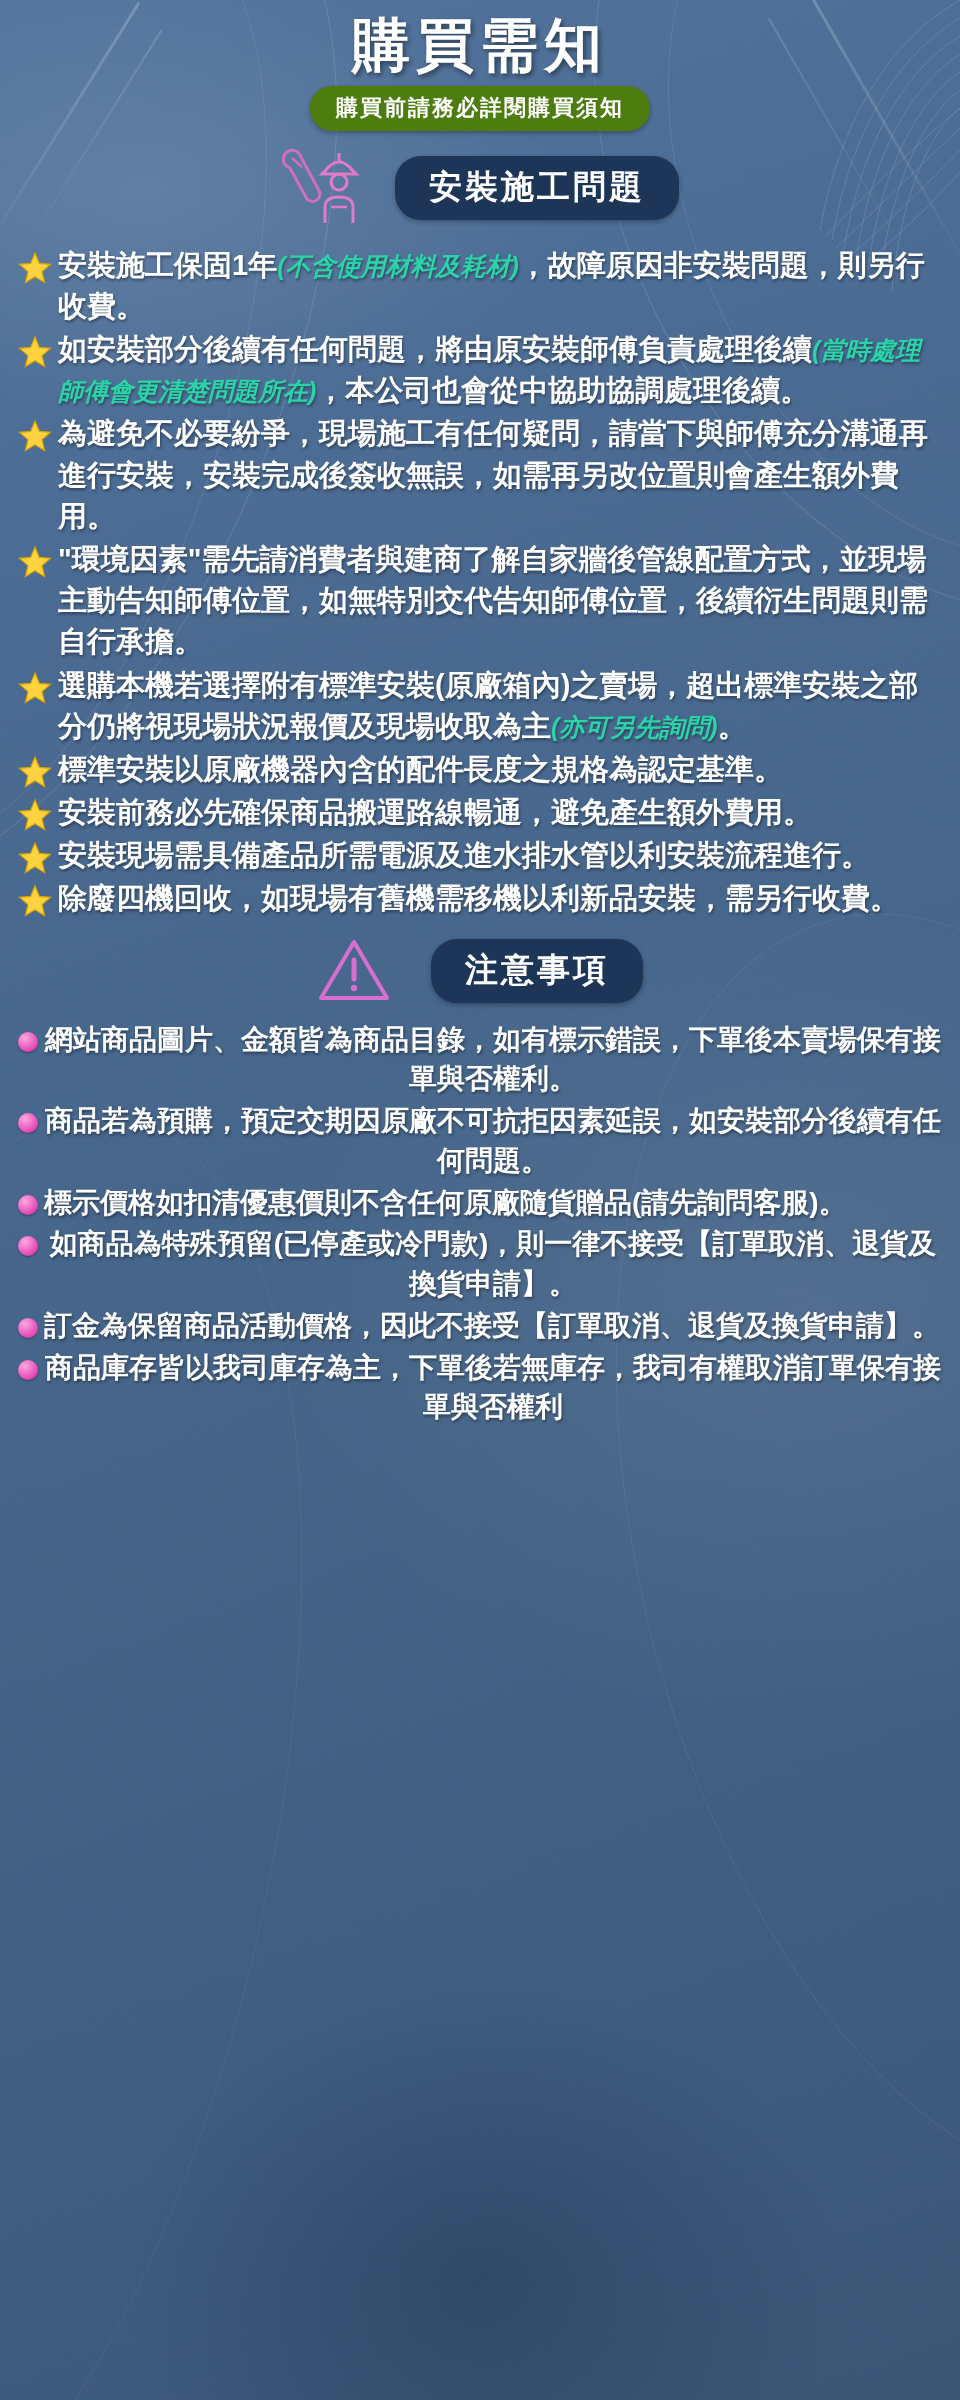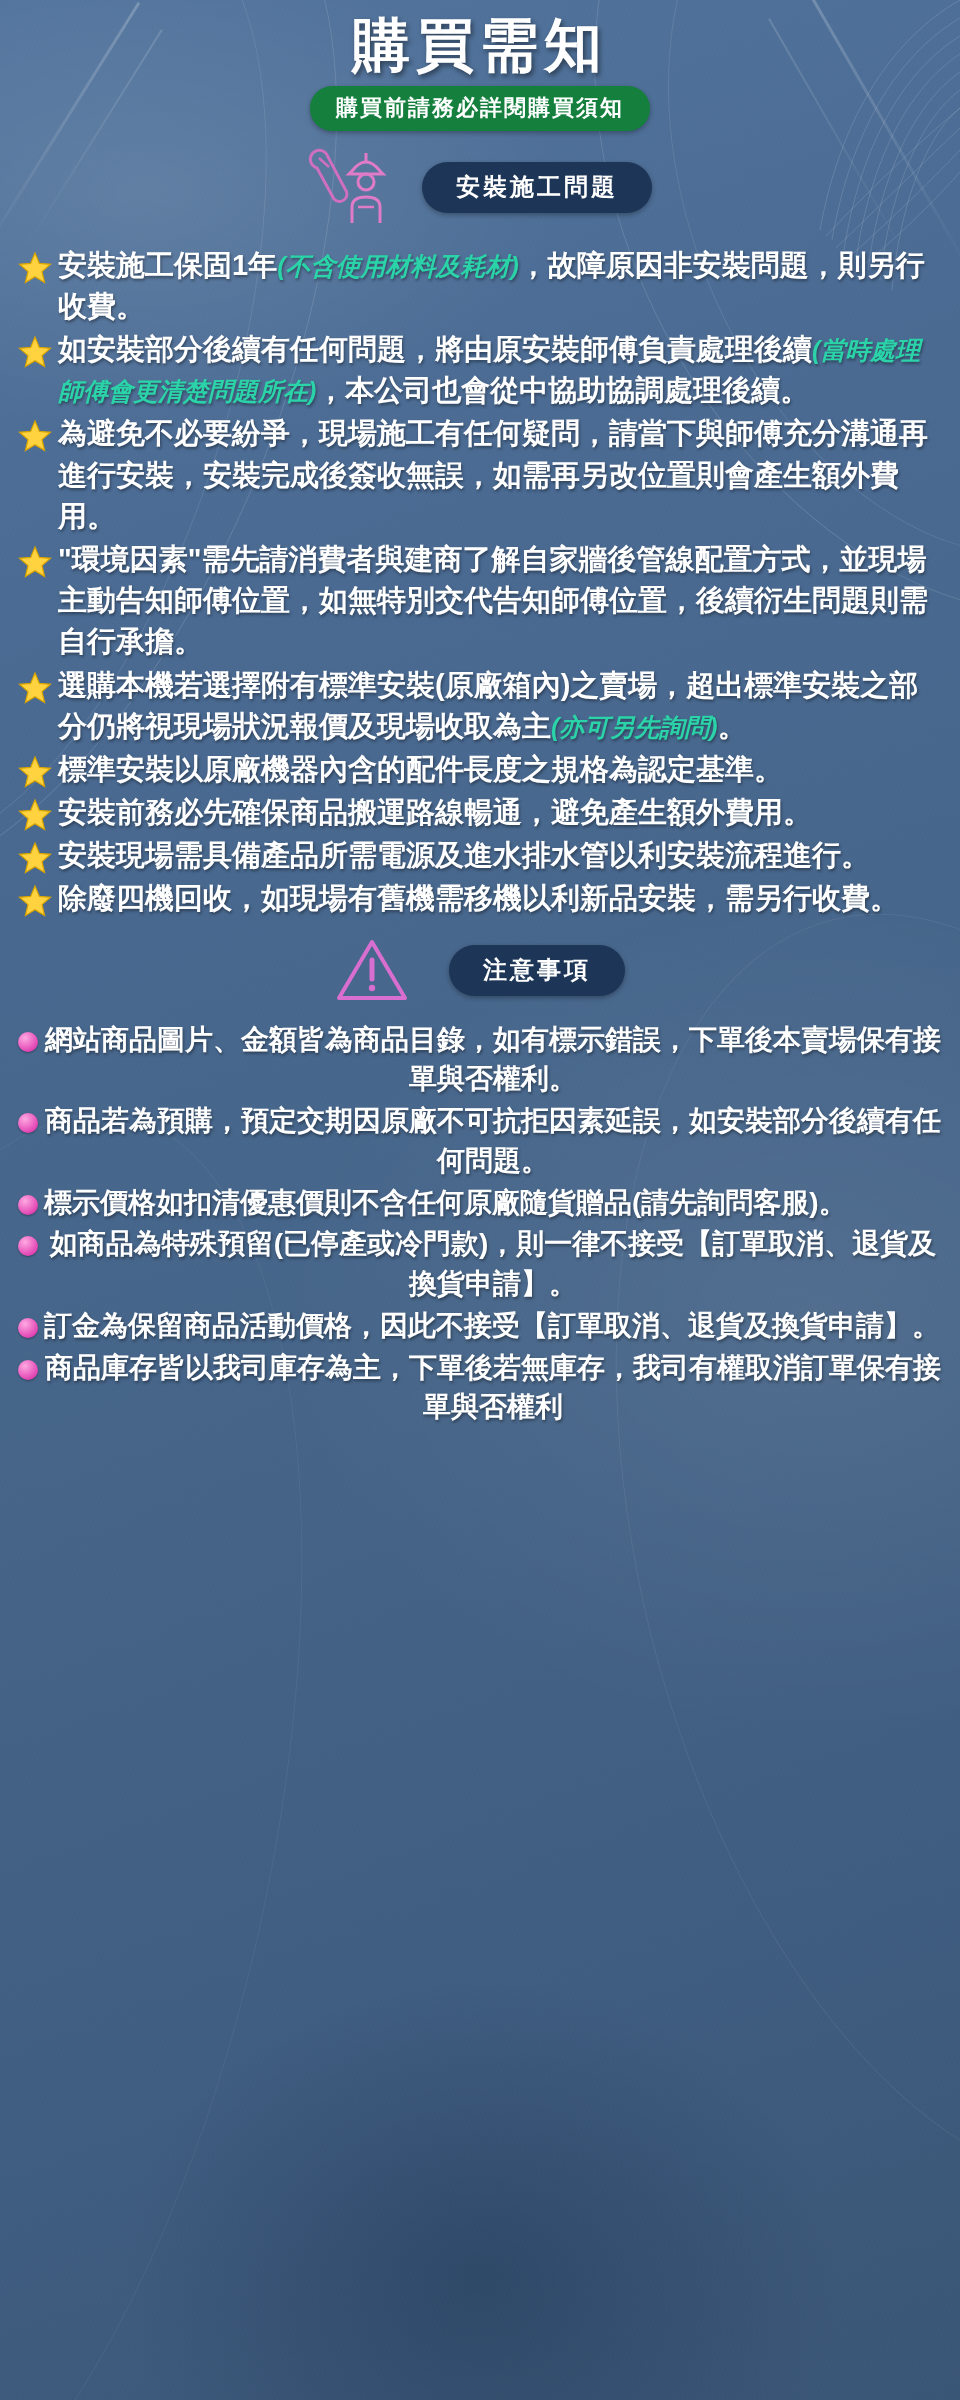--- a/index.html
+++ b/index.html
@@ -78,42 +78,42 @@
     font-size: 58px;
     color: #ffffff;
     letter-spacing: 6px;
     text-shadow: 2px 3px 5px rgba(0,0,0,0.45);
     line-height: 1.1;
     text-align: center;
   }
   .subtitle-pill {
     display: inline-block;
     margin-top: 8px;
-    background: #15803d;
+    background: #4d7c0f;
     color: #ffffff;
     font-size: 22px;
     font-weight: bold;
     letter-spacing: 2px;
     padding: 7px 26px 8px 26px;
     border-radius: 22px;
     box-shadow: 0 2px 5px rgba(0,0,0,0.3);
   }
 
   .section-head {
     display: flex;
     align-items: center;
     justify-content: center;
     gap: 18px;
     margin-top: 14px;
     position: relative;
   }
   .section-pill {
     background: #1d3557;
     color: #ffffff;
-    font-size: 24px;
+    font-size: 33px;
     font-weight: bold;
     letter-spacing: 3px;
     padding: 9px 34px 10px 34px;
     border-radius: 26px;
     box-shadow: 0 2px 5px rgba(0,0,0,0.3);
     text-align: center;
   }
   .worker-icon { width: 96px; height: 86px; flex: none; }
   .warn-icon { width: 74px; height: 70px; flex: none; }
 

